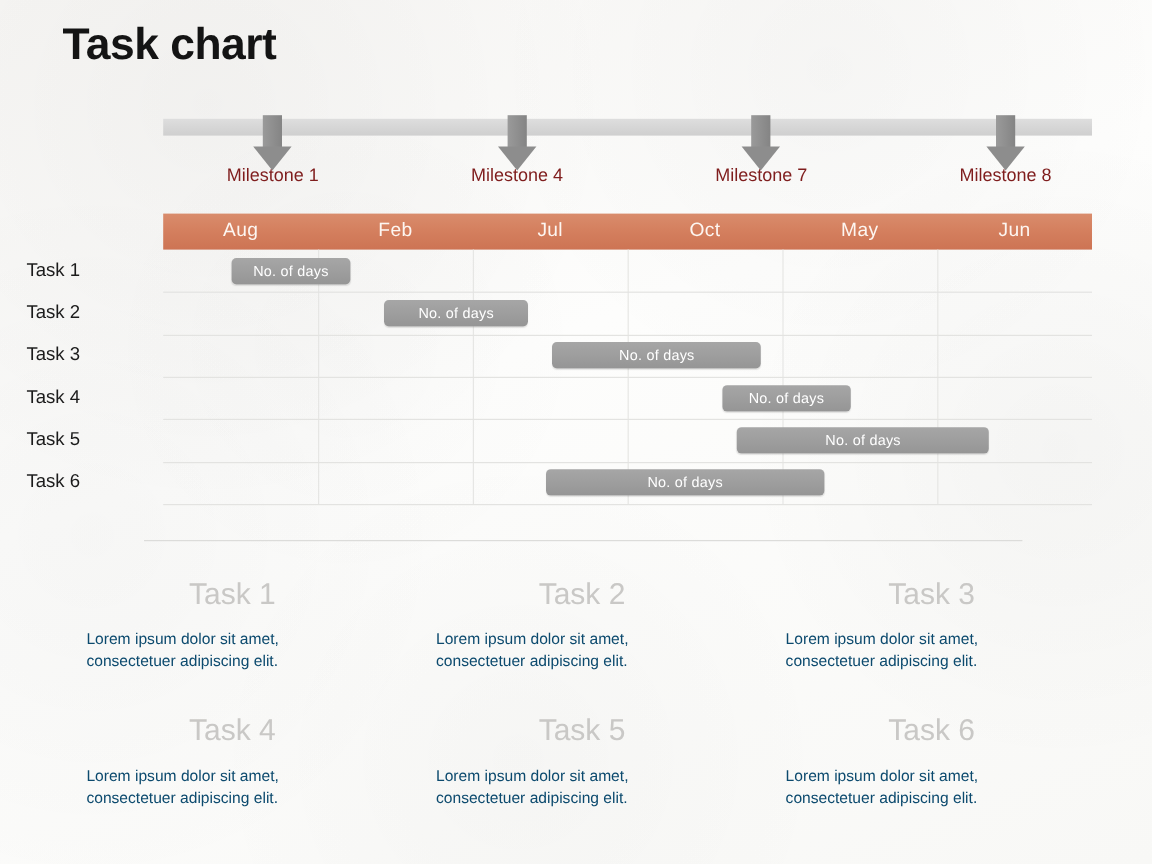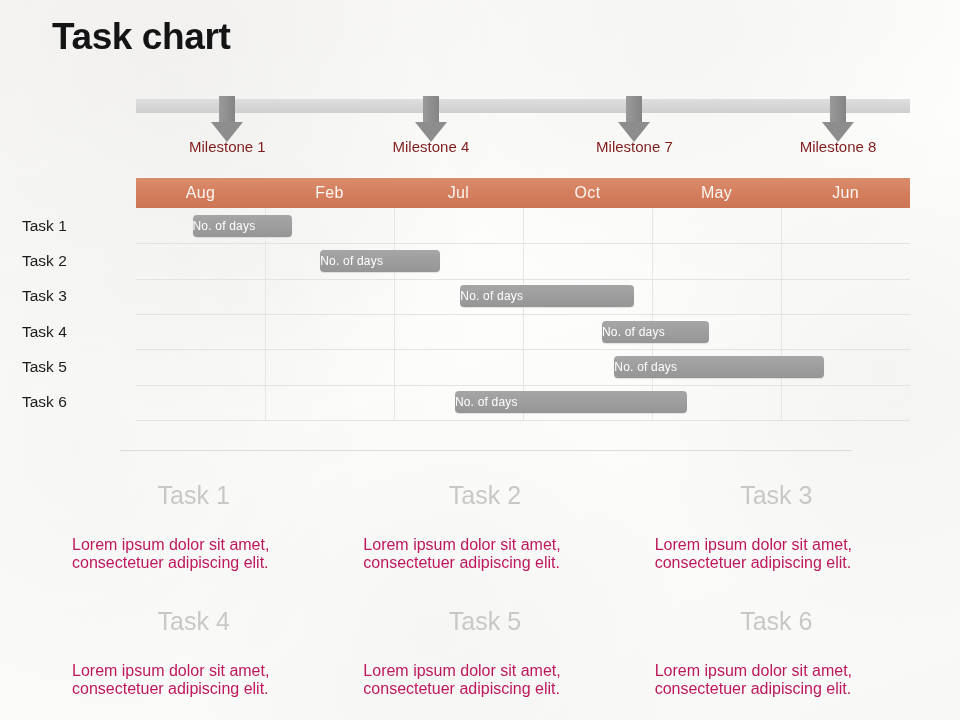--- a/index.html
+++ b/index.html
@@ -153,20 +153,21 @@
   }
   .task-bar {
     position: absolute;
     height: 22px;
     transform: translateY(-50%);
     background: linear-gradient(180deg, #a6a6a6 0%, #9d9d9d 55%, #959595 100%);
     border-radius: 4px;
     box-shadow: 0 1px 1px rgba(0,0,0,0.10);
     display: flex;
     align-items: center;
+    justify-content: center;
   }
   .task-bar-label {
     font-size: 12px;
     color: #ffffff;
     white-space: nowrap;
     letter-spacing: 0.2px;
   }
 
   
   #divider {
@@ -193,24 +194,24 @@
     padding: 0 12px;
   }
   .desc-title {
     text-align: center;
     font-size: 25px;
     color: #c9c8c6;
     line-height: 42px;
     white-space: nowrap;
   }
   .desc-body {
-    font-size: 16px;
-    color: #be185d;
+    font-size: 13px;
+    color: #0c4a6e;
     line-height: 18px;
-    margin-top: 20px;
+    margin-top: 8px;
     padding-left: 10px;
     white-space: pre-line;
   }
 </style>
 </head>
 <body>
 
 <div id="bg-texture"></div>
 
 <div id="slide">

